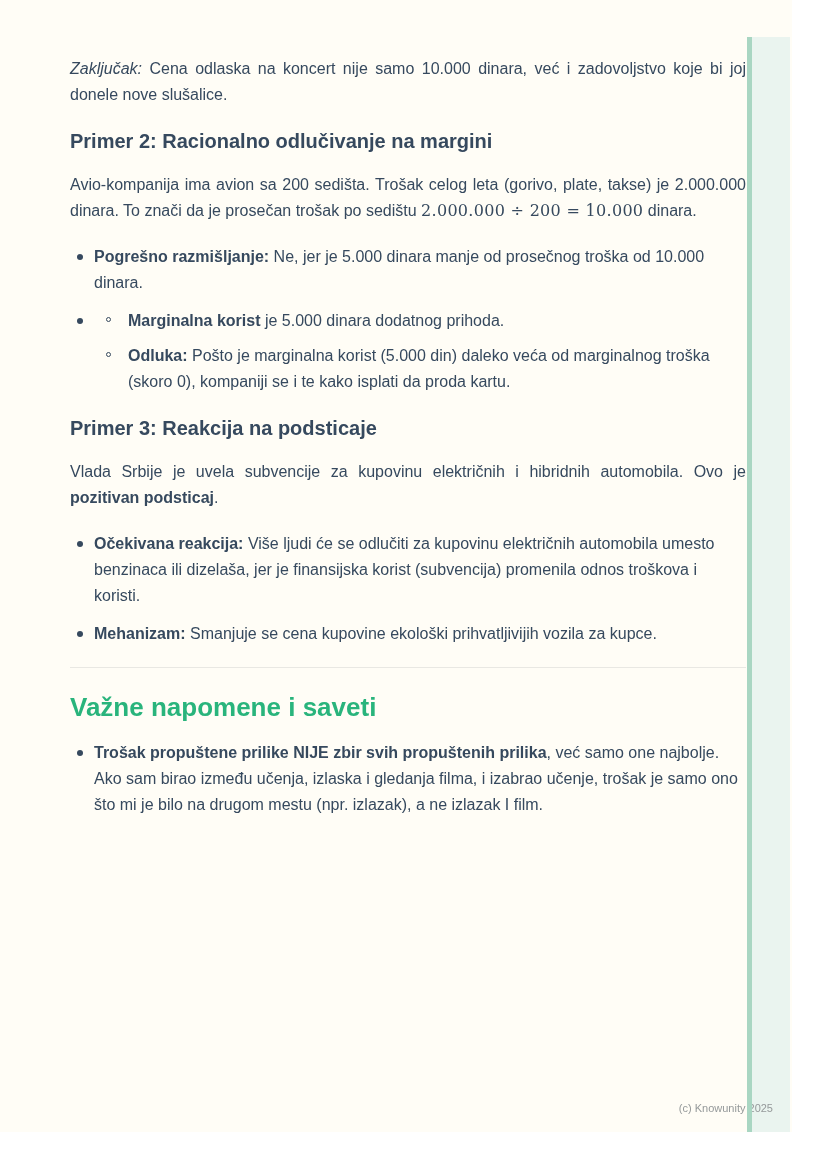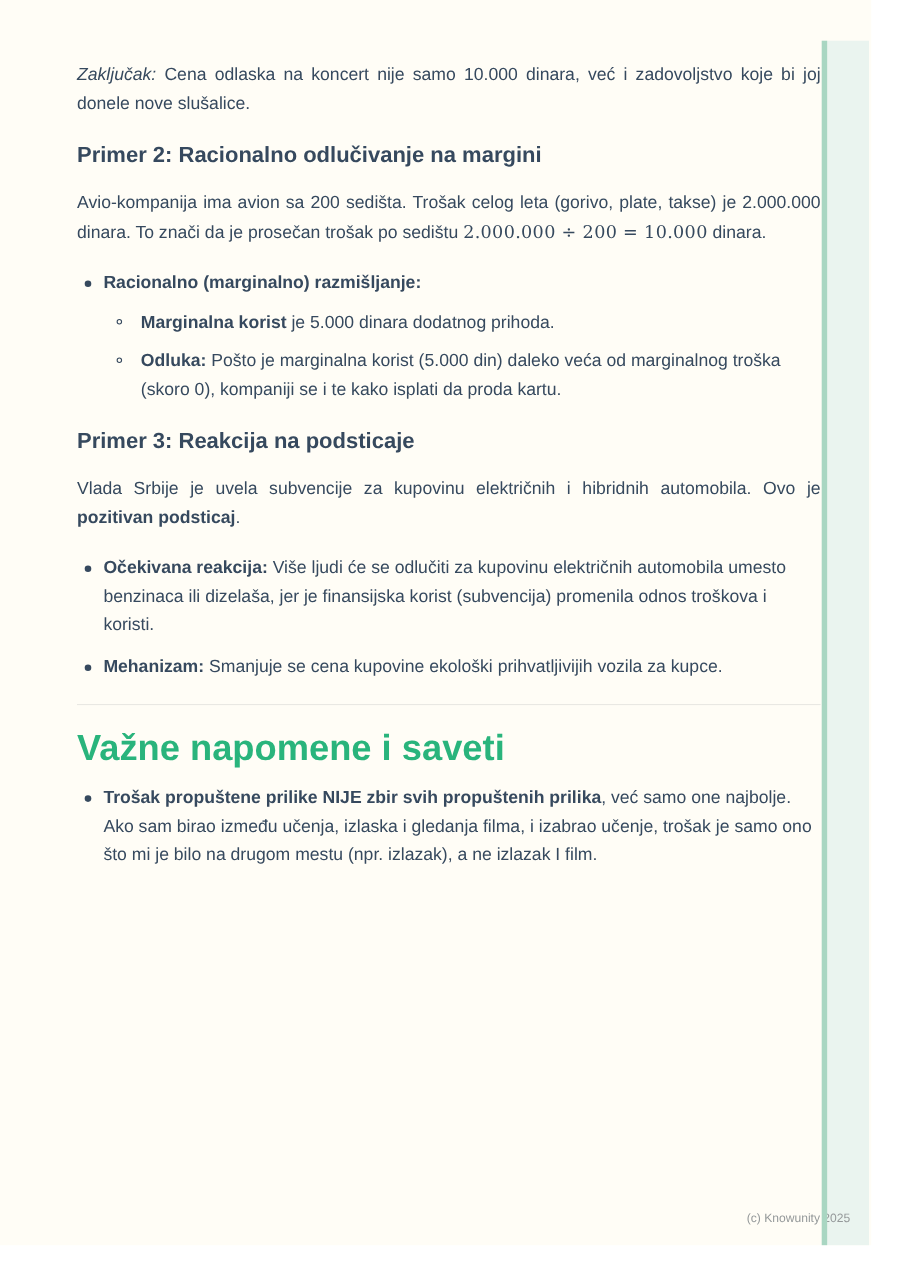--- a/index.html
+++ b/index.html
@@ -19,21 +19,21 @@
 
   .accent-light{position:absolute;left:752px;top:37px;width:38px;height:1095px;background:var(--bar-fill);z-index:2;}
   .accent-edge{position:absolute;left:747px;top:37px;width:5px;height:1095px;background:var(--bar-edge);z-index:4;}
 
   .content{
     position:absolute;left:70px;top:48px;width:676px;padding-top:8px;
     color:var(--text);font-size:16px;line-height:26px;z-index:1;
   }
   .content p{text-align:justify;margin:0 0 20px;}
   .content h3{font-size:20px;line-height:26px;font-weight:700;margin:20px 0 18px;}
-  .content h2{font-size:33px;line-height:34px;font-weight:700;color:var(--green);margin:22px 0 16px;}
+  .content h2{font-size:26px;line-height:34px;font-weight:700;color:var(--green);margin:22px 0 16px;}
   .content hr{border:none;border-top:1px solid var(--divider);margin:20px 0 0;}
 
   ul{list-style:none;margin:0 0 14px;}
   ul.lvl0 > li{position:relative;padding-left:24px;margin-bottom:12px;}
   ul.lvl1{margin:10px 0 0;}
   ul.lvl1 > li{position:relative;padding-left:34px;margin-bottom:9px;}
 
   .dot{position:absolute;left:7px;top:10px;width:6px;height:6px;border-radius:50%;background:currentColor;}
   .ring{position:absolute;left:12px;top:9px;width:5px;height:5px;border:1.5px solid currentColor;border-radius:50%;background:transparent;}
 
@@ -49,21 +49,22 @@
 </head>
 <body>
 
 <div class="page"></div>
 
 <div class="content" id="content">
     <p><span class="it">Zaključak:</span><span> Cena odlaska na koncert nije samo 10.000 dinara, već i zadovoljstvo koje bi joj donele nove slušalice.</span></p>
     <h3>Primer 2: Racionalno odlučivanje na margini</h3>
     <p><span>Avio-kompanija ima avion sa 200 sedišta. Trošak celog leta (gorivo, plate, takse) je 2.000.000 dinara. To znači da je prosečan trošak po sedištu </span><span class="math">2.000.000 ÷ 200 = 10.000</span><span> dinara.</span></p>
     <ul class="lvl0">
-      <li><span class="dot"></span><span><span class="bd">Racionalno (marginalno) razmišljanje:</span></span><ul class="lvl1">
+      <li><span class="dot"></span><span><span class="bd">Pogrešno razmišljanje:</span><span> Ne, jer je 5.000 dinara manje od prosečnog troška od 10.000 dinara.</span></span></li>
+      <li><span class="dot"></span><ul class="lvl1">
           <li><span class="ring"></span><span><span class="bd">Marginalna korist</span><span> je 5.000 dinara dodatnog prihoda.</span></span></li>
           <li><span class="ring"></span><span><span class="bd">Odluka:</span><span> Pošto je marginalna korist (5.000 din) daleko veća od marginalnog troška (skoro 0), kompaniji se i te kako isplati da proda kartu.</span></span></li>
         </ul></li>
     </ul>
     <h3>Primer 3: Reakcija na podsticaje</h3>
     <p><span>Vlada Srbije je uvela subvencije za kupovinu električnih i hibridnih automobila. Ovo je </span><span class="bd">pozitivan podsticaj</span><span>.</span></p>
     <ul class="lvl0">
       <li><span class="dot"></span><span><span class="bd">Očekivana reakcija:</span><span> Više ljudi će se odlučiti za kupovinu električnih automobila umesto benzinaca ili dizelaša, jer je finansijska korist (subvencija) promenila odnos troškova i koristi.</span></span></li>
       <li><span class="dot"></span><span><span class="bd">Mehanizam:</span><span> Smanjuje se cena kupovine ekološki prihvatljivijih vozila za kupce.</span></span></li>
     </ul>

